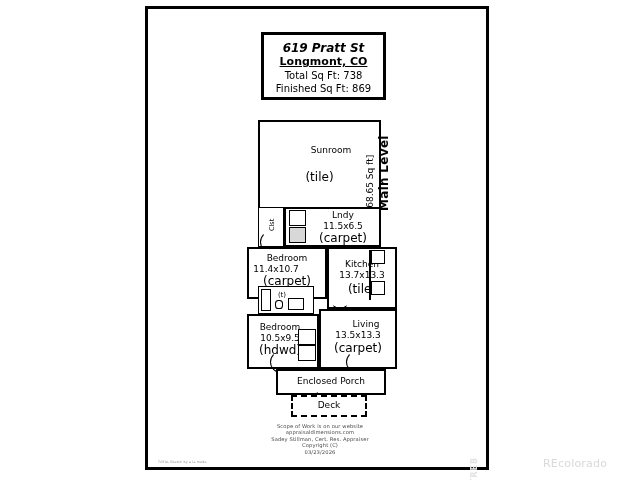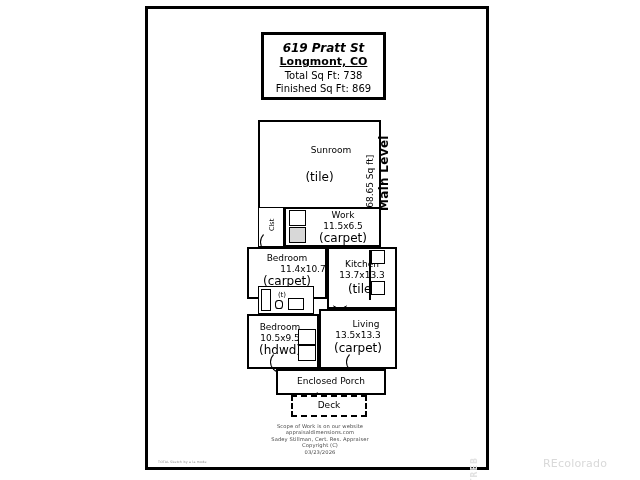--- a/index.html
+++ b/index.html
@@ -166,28 +166,28 @@
       <div class="vert mainlevel" style="left:229px; top:202px; transform: rotate(-90deg);">Main Level</div>
       <div class="vert mainsq" style="left:217px; top:208px; transform: rotate(-90deg);">[868.65 Sq ft]</div>
 
       <div class="rm thin" style="left:110px; top:198px; width:26px; height:40px;"></div>
       <div class="vert clst" style="left:120px; top:222px; transform: rotate(-90deg);">Clst</div>
       <div class="arc" style="left:112px; top:222px; width:20px; height:20px; border-top-color:transparent; border-right-color:transparent;"></div>
 
       <div class="rm" style="left:136px; top:198px; width:97px; height:40px;"></div>
       <div class="fx" style="left:141px; top:201px; width:17px; height:16px;"></div>
       <div class="fx fx-fill" style="left:141px; top:218px; width:17px; height:16px;"></div>
-      <div class="lbl lbl-n" style="left:160px; top:201px; width:70px;">Work</div>
+      <div class="lbl lbl-n" style="left:160px; top:201px; width:70px;">Lndy</div>
       <div class="lbl lbl-n" style="left:160px; top:212px; width:70px;">11.5x6.5</div>
       <div class="lbl lbl-s" style="left:160px; top:224px; width:70px;">(carpet)</div>
       <div class="arc" style="left:160px; top:236px; width:20px; height:20px; border-top-color:transparent; border-right-color:transparent;"></div>
 
       <div class="rm" style="left:99px; top:238px; width:80px; height:52px;"></div>
       <div class="lbl lbl-n" style="left:99px; top:244px; width:80px;">Bedroom</div>
-      <div class="lbl lbl-n" style="left:115px; top:255px; width:80px;">11.4x10.7</div>
+      <div class="lbl lbl-n" style="left:88px; top:255px; width:80px;">11.4x10.7</div>
       <div class="lbl lbl-s" style="left:99px; top:267px; width:80px;">(carpet)</div>
 
       <div class="rm" style="left:179px; top:238px; width:70px; height:62px;"></div>
       <div class="lbl lbl-n" style="left:179px; top:250px; width:70px;">Kitchen</div>
       <div class="lbl lbl-n" style="left:179px; top:261px; width:70px;">13.7x13.3</div>
       <div class="lbl lbl-s" style="left:179px; top:275px; width:70px;">(tile)</div>
 
       <div class="fx" style="left:223px; top:241px; width:14px; height:14px;"></div>
       <div class="fx" style="left:223px; top:272px; width:14px; height:14px;"></div>
       <div class="wall" style="left:221px; top:241px; width:2px; height:50px;"></div>

